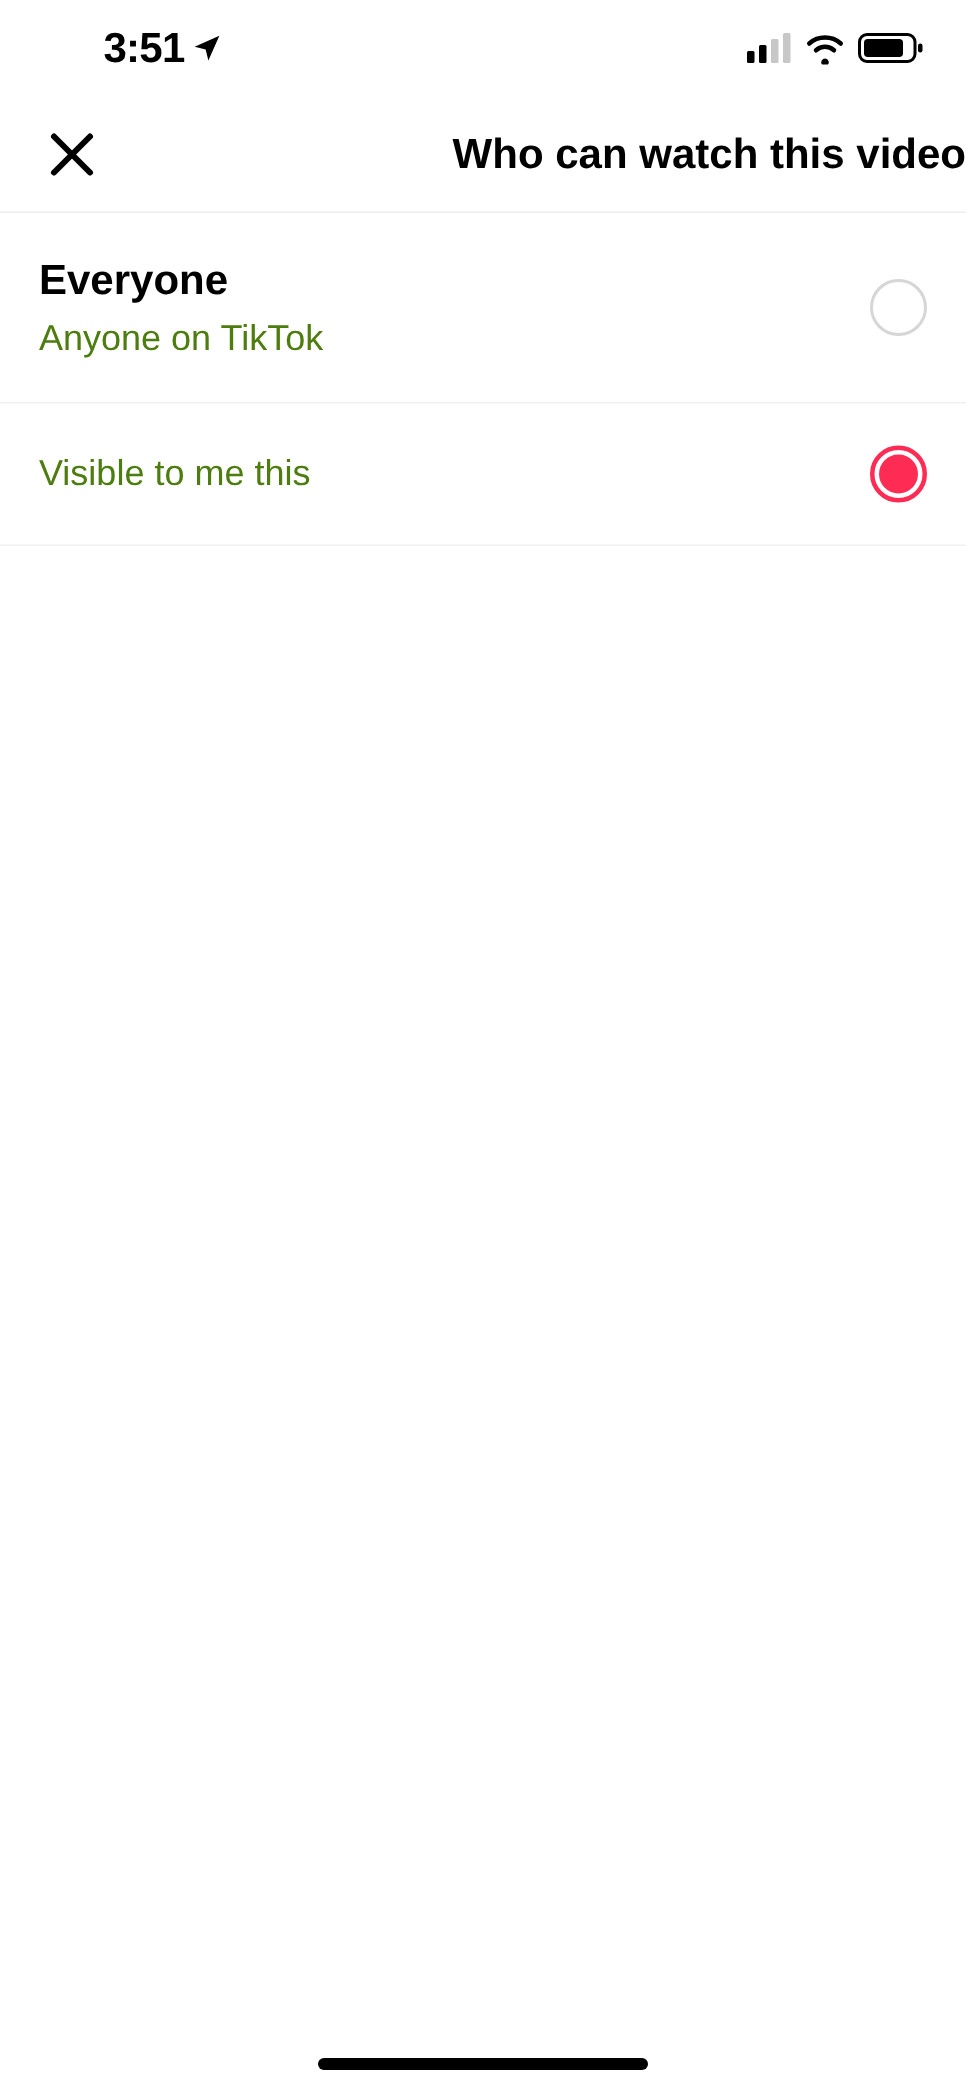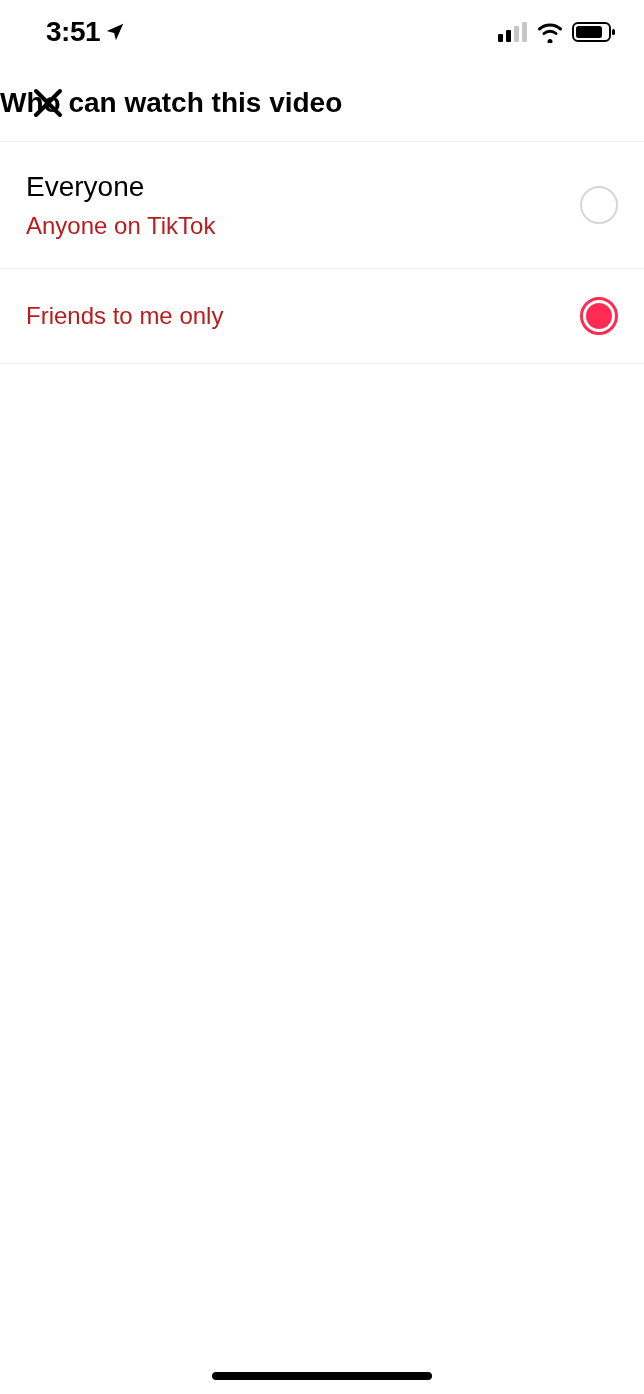--- a/index.html
+++ b/index.html
@@ -23,20 +23,21 @@
       flex-direction: column;
       position: relative;
     }
     
     .status-bar {
       height: 64px;
       display: flex;
       align-items: center;
       justify-content: space-between;
       padding: 0 28px 0 46px;
+      margin-left: 23px;
     }
     .status-left {
       display: flex;
       align-items: center;
       gap: 4px;
       font-size: 28px;
       font-weight: 600;
       letter-spacing: -0.5px;
     }
     .status-right {
@@ -60,21 +61,21 @@
       left: 24px;
       width: 48px;
       height: 48px;
       display: flex;
       align-items: center;
       justify-content: center;
       cursor: pointer;
     }
     .nav-title {
       flex: 1;
-      text-align: left;
+      text-align: right;
       font-size: 28px;
       font-weight: 700;
       color: #000000;
     }
     
     .options-list {
       display: flex;
       flex-direction: column;
     }
     .option-row {
@@ -85,28 +86,28 @@
       border-bottom: 1px solid #f0f0f0;
       cursor: pointer;
     }
     .option-text {
       display: flex;
       flex-direction: column;
       gap: 8px;
     }
     .option-title {
       font-size: 28px;
-      font-weight: 400;
+      font-weight: 700;
       color: #000000;
       line-height: 1.2;
     }
     .option-subtitle {
       font-size: 24px;
       font-weight: 400;
-      color: #b91c1c;
+      color: #4d7c0f;
       line-height: 1.2;
     }
     .radio {
       width: 38px;
       height: 38px;
       border-radius: 50%;
       border: 2px solid #d6d6d6;
       flex-shrink: 0;
       position: relative;
     }
@@ -181,20 +182,20 @@
   <div class="options-list">
     <div class="option-row">
       <div class="option-text">
         <div class="option-title">Everyone</div>
         <div class="option-subtitle">Anyone on TikTok</div>
       </div>
       <div class="radio"></div>
     </div>
     <div class="option-row">
       <div class="option-text">
-        <div class="option-subtitle">Friends to me only</div>
+        <div class="option-subtitle">Visible to me this</div>
       </div>
       <div class="radio selected"></div>
     </div>
   </div>
 
   <div class="home-indicator"></div>
 </div>
 
 </body></html>

